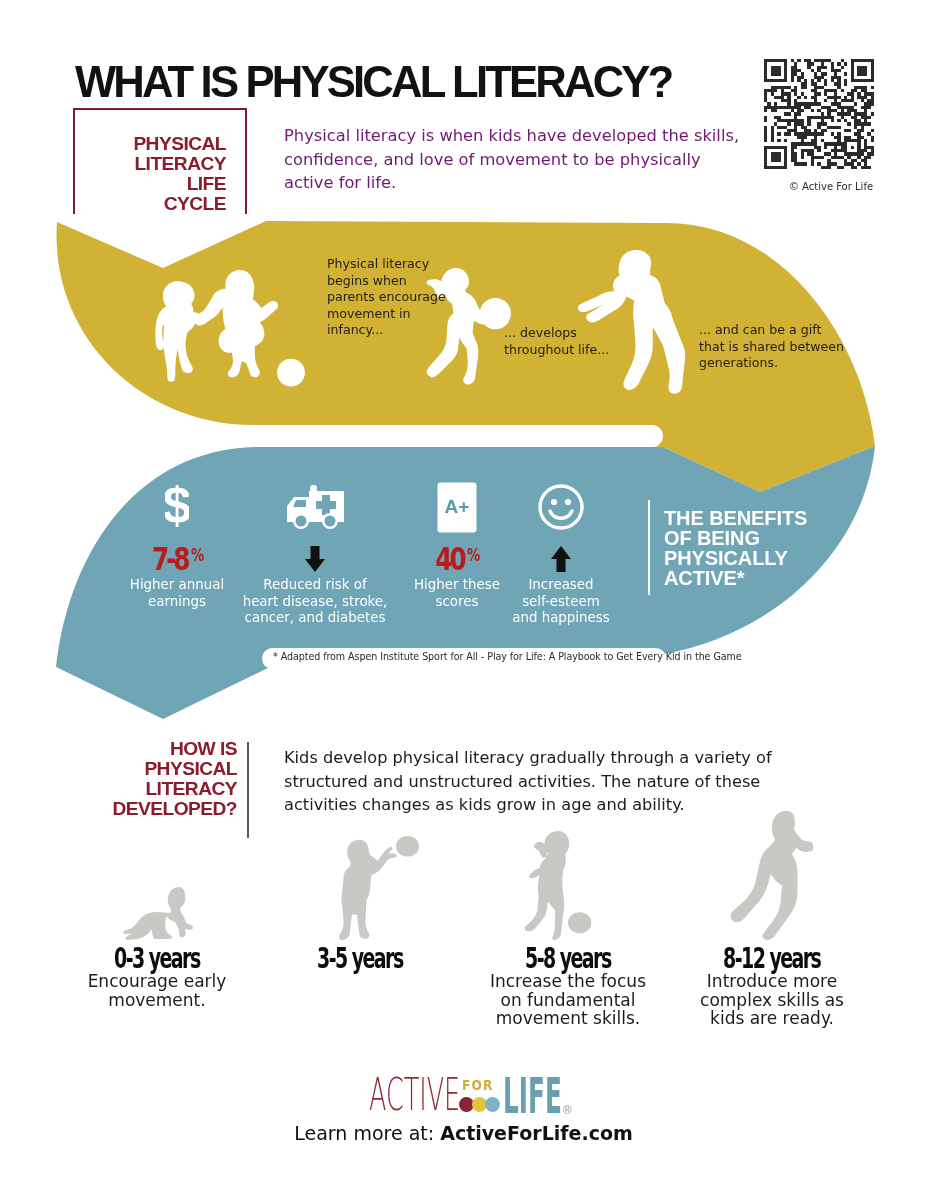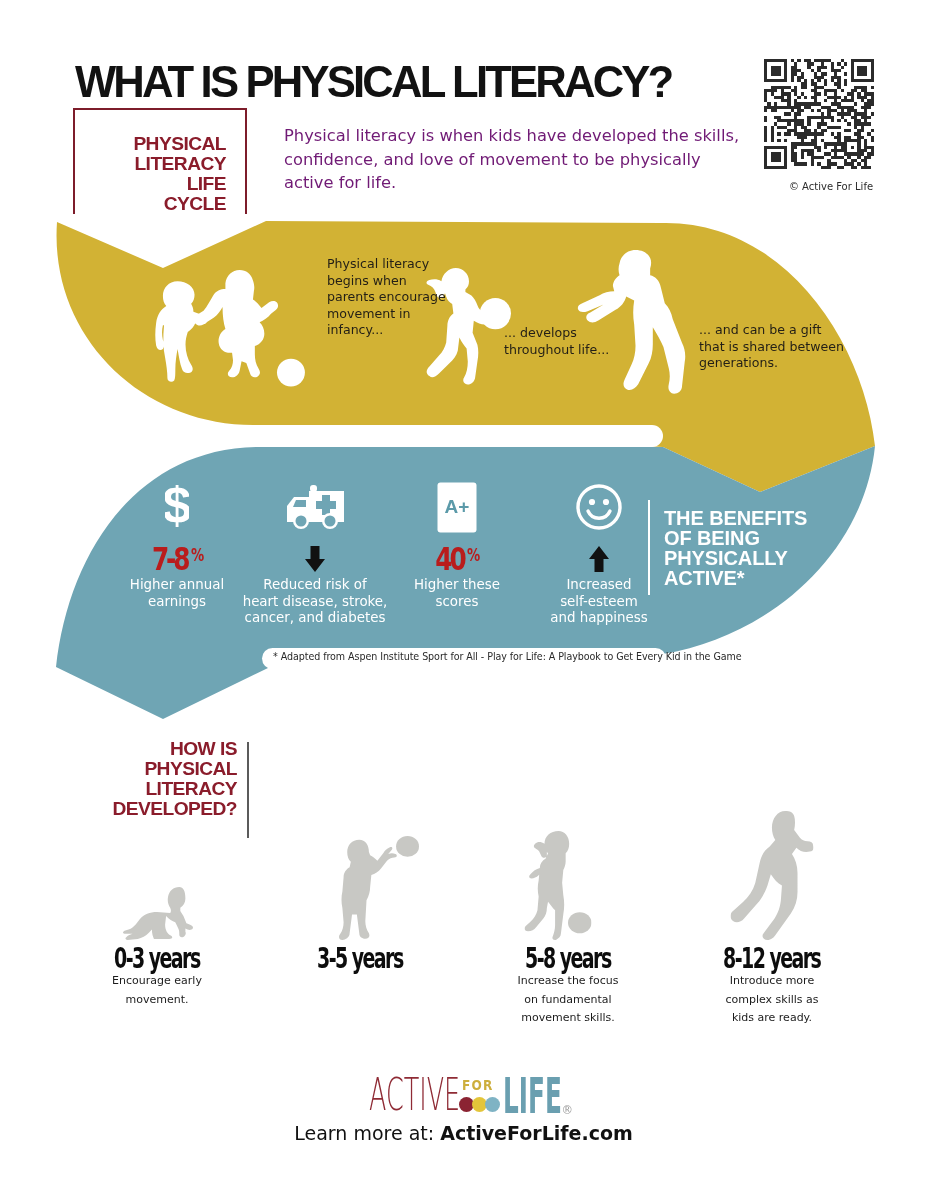--- a/index.html
+++ b/index.html
@@ -46,21 +46,21 @@
       line-height:19.9px;color:#8a1c2b;letter-spacing:-0.55px;white-space:pre-line;}
   #dev-rule{left:247px;top:742px;width:1.8px;height:96px;background:#5b5b5b;}
   #dev-text{left:284px;top:746px;width:506px;font-size:16.2px;line-height:23.6px;color:#1c1c1c;}
 
   .age{position:absolute;width:210px;text-align:center;top:809px;}
   .age-fig{height:131px;position:relative;}
   .age-fig svg{position:absolute;bottom:0;left:50%;transform:translateX(calc(-50% + var(--dx,0px)));}
   .age-range{font-family:"DejaVu Sans",sans-serif;font-stretch:condensed;font-weight:bold;
       font-size:28.5px;color:#0d0d0d;height:26px;line-height:26px;margin-top:6px;letter-spacing:-2.1px;}
   .age-range .sq{display:inline-block;transform:scaleX(0.74);}
-  .age-cap{font-size:11px;line-height:18.6px;color:#1c1c1c;white-space:pre-line;margin-top:0px;}
+  .age-cap{font-size:17px;line-height:18.6px;color:#1c1c1c;white-space:pre-line;margin-top:0px;}
 
   #logo{left:0;top:0px;width:927px;height:1200px;pointer-events:none;}
   #logo span{position:absolute;}
   .lg-active{left:369px;top:1078.4px;font-family:"DejaVu Sans",sans-serif;font-weight:100;
      font-size:45px;line-height:34.3px;color:#8f2b35;letter-spacing:0px;
      transform:scaleX(0.565);transform-origin:left top;}
   .lg-for{left:461.9px;top:1078.7px;font-family:"DejaVu Sans",sans-serif;font-weight:bold;
      font-size:14.6px;line-height:11px;color:#cdae3c;letter-spacing:1.4px;
      transform:scaleX(0.83);transform-origin:left top;}
   .lg-dots{left:459.1px;top:1096.7px;width:42px;height:16px;}
@@ -171,21 +171,21 @@
       <svg width="40" height="51" viewBox="0 0 40 51">
         <rect x="0.5" y="0.5" width="39" height="50" rx="3" fill="#fff"></rect>
         <text x="20" y="31" text-anchor="middle" font-family="Liberation Sans, sans-serif" font-weight="bold" font-size="19" fill="#5b9aa9">A+</text>
       </svg>
     </div>
     <div class="b-stat"><span>40</span><sup>%</sup></div>
     <div class="b-cap">Higher these
 scores</div>
   </div>
 
-  <div class="benefit" style="left:519px">
+  <div class="benefit" style="left:481px">
     <div class="b-icon">
       <svg width="50" height="50" viewBox="0 0 50 50">
         <circle cx="25" cy="25" r="21" fill="none" stroke="#fff" stroke-width="3.4"></circle>
         <circle cx="18" cy="20" r="3.1" fill="#fff"></circle>
           <circle cx="32" cy="20" r="3.1" fill="#fff"></circle>
         <path d="M14,29 A12,12 0 0 0 36,29" fill="none" stroke="#fff" stroke-width="3.4" stroke-linecap="round"></path>
       </svg>
     </div>
     <div class="b-stat">
       <svg width="22" height="28" viewBox="0 0 22 28">
@@ -202,20 +202,21 @@
   <div class="abs" id="benefits-heading">THE BENEFITS
 OF BEING
 PHYSICALLY
 ACTIVE*</div>
 
   <div class="abs" id="dev-label">HOW IS
 PHYSICAL
 LITERACY
 DEVELOPED?</div>
   <div class="abs" id="dev-rule"></div>
+  <div class="abs" id="dev-text">Kids develop physical literacy gradually through a variety of structured and unstructured activities. The nature of these activities changes as kids grow in age and ability.</div>
 
   <div class="age" style="left:52px">
     <div class="age-fig">
       <svg style="--dx:1px" width="70" height="53" viewBox="0.5 1 69 51" preserveAspectRatio="none">
           <path fill="#c8c8c4" d="M56,1 C50,1 46,5 45,10 C44,14 45,18 47,21 C48,23 48,25 47,26 L34,25 C27,25 21,27 17,32 L13,37 C11,39 9,41 6,42 L2,43 C0,44 0,46 2,46 L10,46 C7,47 5,48 4,49 C2,50 3,52 5,52 L15,51 C19,50 23,48 26,45 L29,42 C29,46 30,49 31,51 L46,51 C49,51 50,49 48,48 C44,46 42,42 42,37 L43,29 C46,32 49,34 52,35 C53,37 54,39 55,41 C56,43 56,45 56,47 C56,49 58,50 60,49 C62,48 63,46 62,44 L62,41 C64,42 66,43 68,42 C70,41 70,39 68,38 C66,37 65,37 63,36 L61,31 C60,28 58,26 57,24 L57,21 C60,19 62,16 62,12 C62,5 60,1 56,1 Z"></path>
         </svg>
     </div>
     <div class="age-range"><span class="sq"><span>0-3</span> <span>years</span></span></div>
     <div class="age-cap">Encourage early
 movement.</div>

